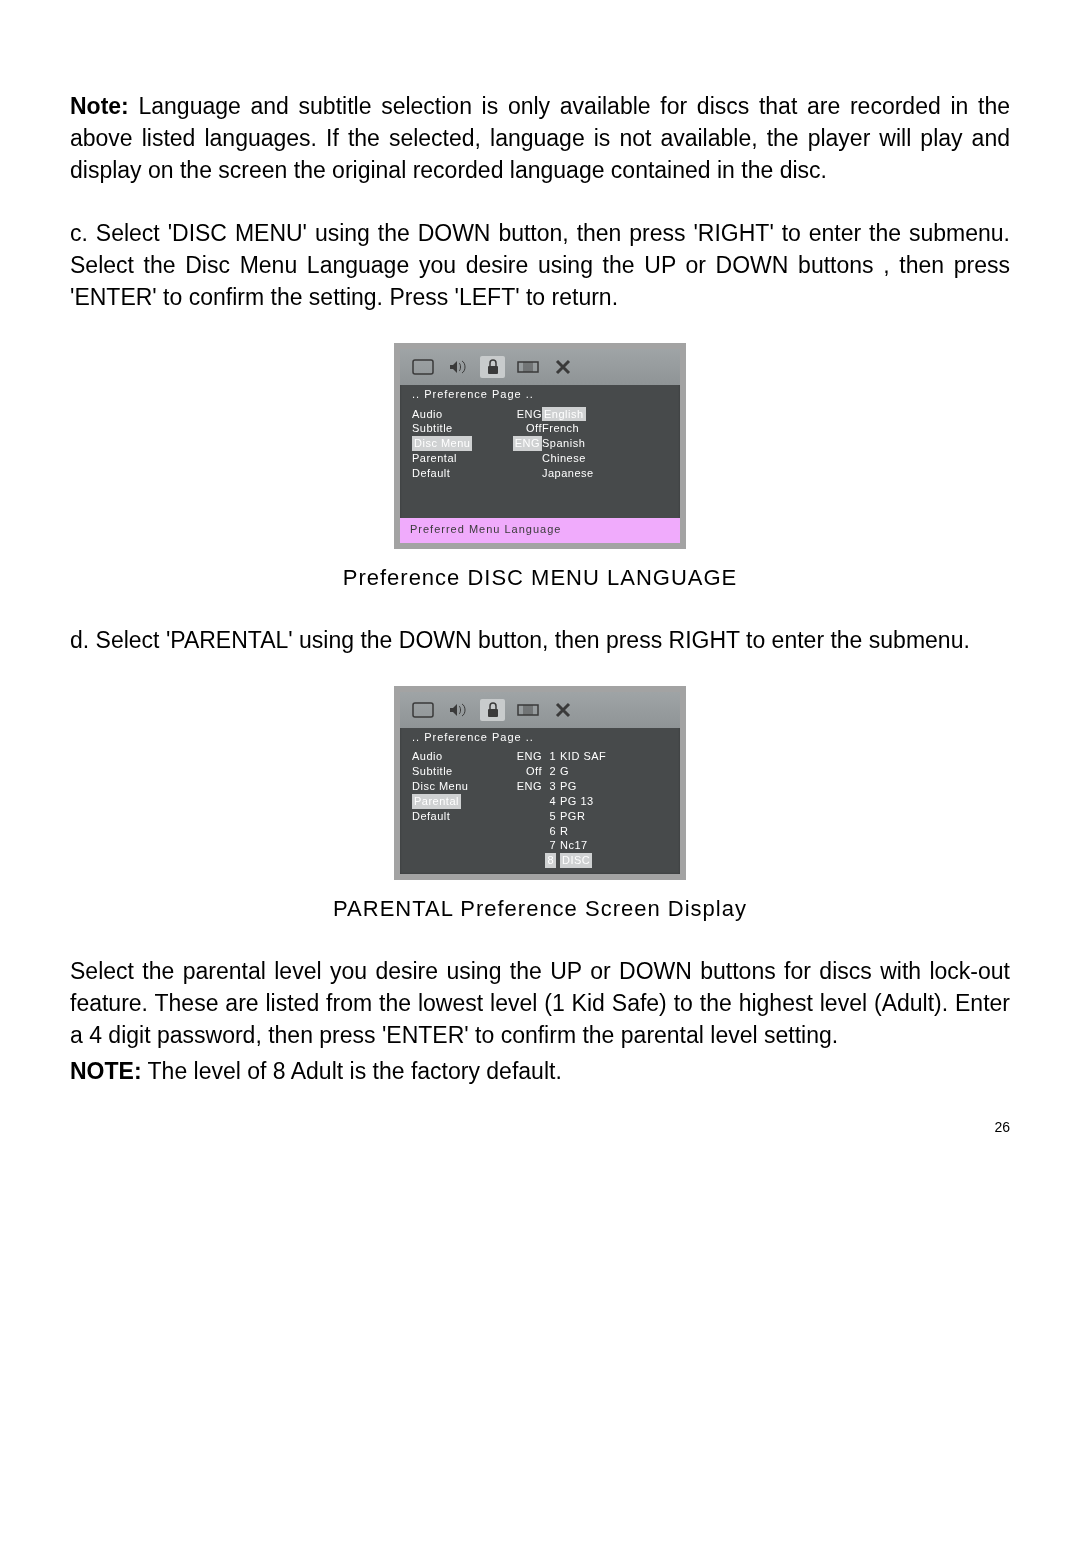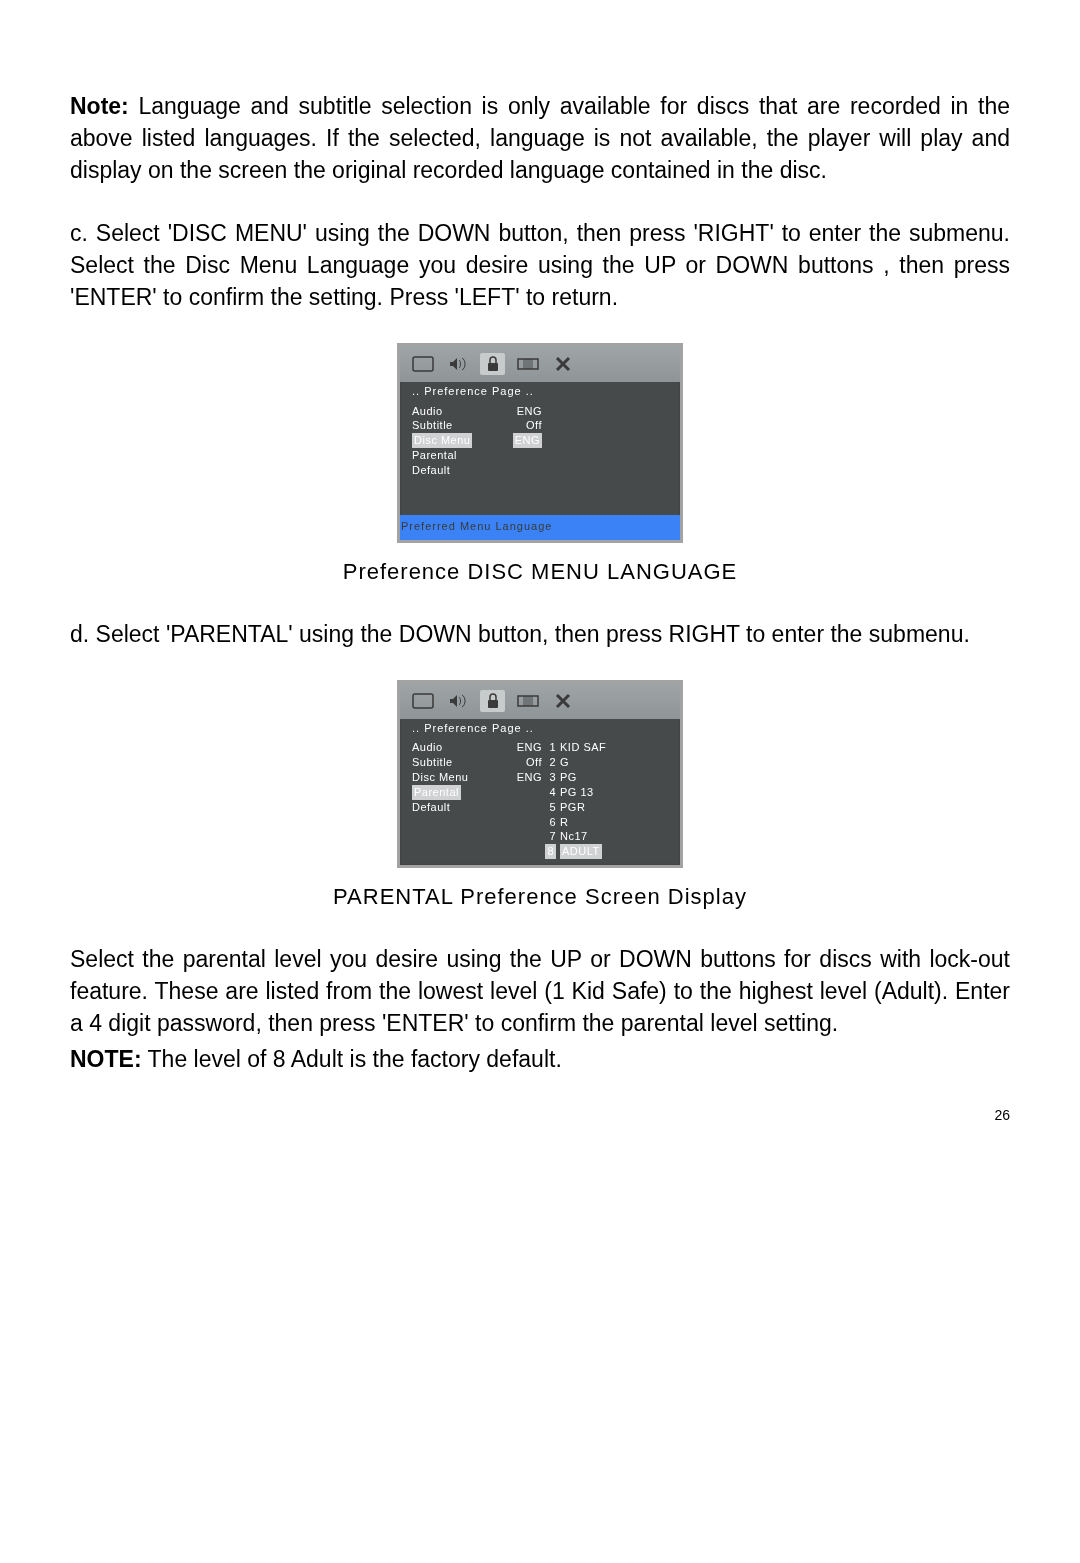--- a/index.html
+++ b/index.html
@@ -27,21 +27,21 @@
     letter-spacing: 1px;
   }
   .page-num {
     text-align: right;
     font-size: 14px;
     margin-top: 12px;
   }
   .screenshot {
     width: 280px;
     margin: 0 auto 0;
-    border: 3px solid #a3a3a3;
+    border: 6px solid #a3a3a3;
     background: #474a4b;
     font-family: Arial, sans-serif;
     box-shadow: inset 0 0 2px rgba(0,0,0,0.3);
   }
   .iconbar {
     display: flex;
     align-items: center;
     height: 32px;
     padding: 2px 10px;
     gap: 10px;
@@ -77,24 +77,24 @@
   .col.labels { min-width: 90px; }
   .col.vals { min-width: 40px; align-items: flex-end; }
   .col.opts { flex:1; }
   .hl-row {
     display:inline-block;
     background: #cfd1d2;
     color: #fff;
     padding: 0 2px;
   }
   .footerrow {
-    background: #3b82f6;
+    background: #f0abfc;
     color: #3a3a3a;
     font-size: 11px;
-    padding: 4px 1px 6px;
+    padding: 4px 10px 6px;
     letter-spacing: 1px;
   }
   .nums-col { min-width: 14px; text-align:right; padding-right:4px;}
 </style>
 </head>
 <body>
 
 <div class="para">
   <b>Note:</b><span> Language and subtitle selection is only available for discs that are recorded in  the above listed languages.  If the selected, language is not available,  the player will play and display on the screen the original recorded language contained in the disc.</span>
 </div>
@@ -140,20 +140,27 @@
         <span><span class="hl-row">Disc  Menu</span></span>
         <span>Parental</span>
         <span>Default</span>
       </div>
     <div class="col vals" id="s1-vals">
         <span>ENG</span>
         <span>Off</span>
         <span><span class="hl-row">ENG</span></span>
         <span>&nbsp;</span>
         <span>&nbsp;</span>
+      </div>
+    <div class="col opts" id="s1-opts">
+        <span><span class="hl-row">English</span></span>
+        <span>French</span>
+        <span>Spanish</span>
+        <span>Chinese</span>
+        <span>Japanese</span>
       </div>
   </div>
   <div class="footerrow">Preferred  Menu  Language</div>
 </div>
 
 <div class="caption">Preference DISC MENU LANGUAGE</div>
 
 <div class="para">d. Select 'PARENTAL' using the DOWN button, then press RIGHT to enter the submenu.</div>
 
 <div class="screenshot">
@@ -214,21 +221,21 @@
         <span><span class="hl-row">8</span></span>
       </div>
     <div class="col opts" id="s2-opts">
         <span>KID  SAF</span>
         <span>G</span>
         <span>PG</span>
         <span>PG  13</span>
         <span>PGR</span>
         <span>R</span>
         <span>Nc17</span>
-        <span><span class="hl-row">ADULT</span></span>
+        <span><span class="hl-row">DISC</span></span>
       </div>
   </div>
 </div>
 
 <div class="caption">PARENTAL Preference Screen Display</div>
 
 <div class="para" style="margin-bottom:4px">Select the parental level you desire using the UP or DOWN buttons for discs with lock-out  feature. These are listed from the lowest level (1 Kid Safe) to the highest level (Adult). Enter a 4 digit password, then press 'ENTER' to confirm the parental level setting.</div>
 <div class="para">
   <b>NOTE:</b><span> The level of 8 Adult is the factory default.</span>
 </div>

